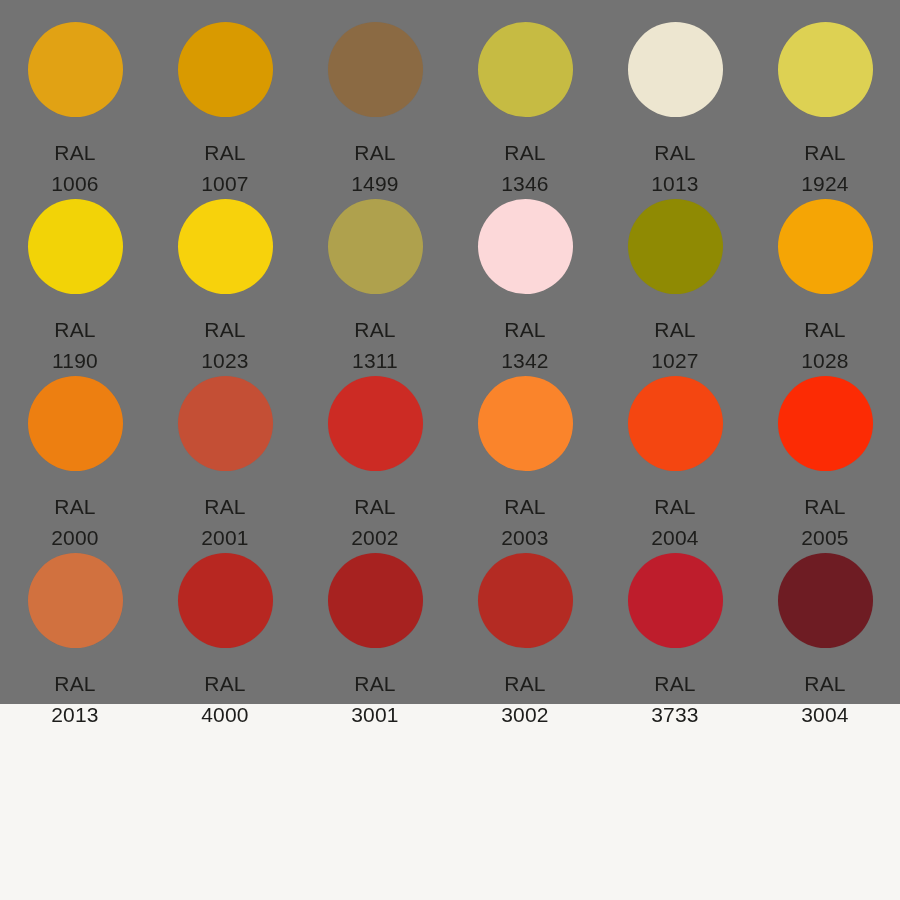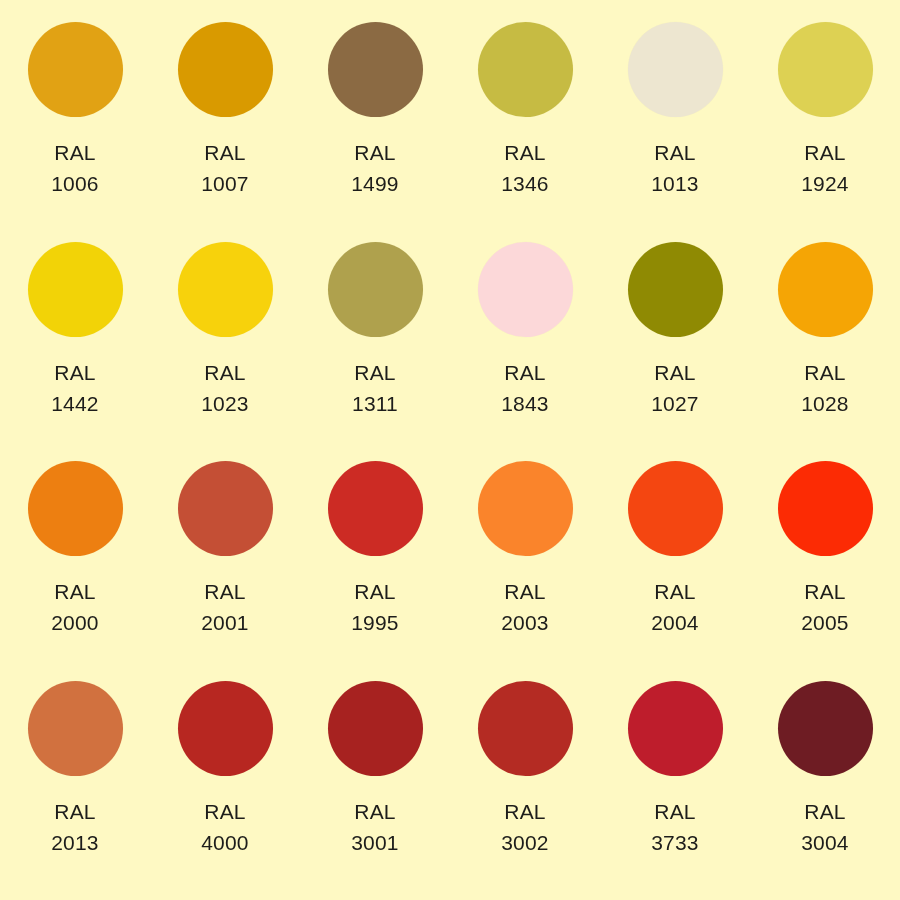--- a/index.html
+++ b/index.html
@@ -9,23 +9,23 @@
   }
   body {
     width: 900px;
     height: 900px;
     background: #f7f6f3;
     font-family: "Liberation Sans", "DejaVu Sans", sans-serif;
     overflow: hidden;
   }
   #chart-sheet {
     width: 900px;
-    height: 900px;
+    height: 704px;
     box-sizing: border-box;
-    background: #fef9c3;
+    background: #737373;
     display: flex;
     flex-direction: column;
     justify-content: flex-start;
     padding-top: 22px;
   }
   .swatch-row {
     display: grid;
     grid-template-columns: repeat(6, 1fr);
     height: 225px;
     align-items: start;
@@ -103,42 +103,42 @@
           <span class="label-prefix">RAL</span>
           <span class="label-code">1924</span>
         </div>
       </div>
     </div>
   <div class="swatch-row">
       <div class="swatch-cell">
         <span class="swatch-disc" style="background: rgb(242, 211, 7);"></span>
         <div class="swatch-label">
           <span class="label-prefix">RAL</span>
-          <span class="label-code">1442</span>
+          <span class="label-code">1190</span>
         </div>
       </div>
       <div class="swatch-cell">
         <span class="swatch-disc" style="background: rgb(247, 210, 12);"></span>
         <div class="swatch-label">
           <span class="label-prefix">RAL</span>
           <span class="label-code">1023</span>
         </div>
       </div>
       <div class="swatch-cell">
         <span class="swatch-disc" style="background: rgb(175, 161, 77);"></span>
         <div class="swatch-label">
           <span class="label-prefix">RAL</span>
           <span class="label-code">1311</span>
         </div>
       </div>
       <div class="swatch-cell">
         <span class="swatch-disc" style="background: rgb(252, 216, 217);"></span>
         <div class="swatch-label">
           <span class="label-prefix">RAL</span>
-          <span class="label-code">1843</span>
+          <span class="label-code">1342</span>
         </div>
       </div>
       <div class="swatch-cell">
         <span class="swatch-disc" style="background: rgb(143, 138, 3);"></span>
         <div class="swatch-label">
           <span class="label-prefix">RAL</span>
           <span class="label-code">1027</span>
         </div>
       </div>
       <div class="swatch-cell">
@@ -161,21 +161,21 @@
         <span class="swatch-disc" style="background: rgb(196, 79, 53);"></span>
         <div class="swatch-label">
           <span class="label-prefix">RAL</span>
           <span class="label-code">2001</span>
         </div>
       </div>
       <div class="swatch-cell">
         <span class="swatch-disc" style="background: rgb(204, 43, 36);"></span>
         <div class="swatch-label">
           <span class="label-prefix">RAL</span>
-          <span class="label-code">1995</span>
+          <span class="label-code">2002</span>
         </div>
       </div>
       <div class="swatch-cell">
         <span class="swatch-disc" style="background: rgb(250, 132, 43);"></span>
         <div class="swatch-label">
           <span class="label-prefix">RAL</span>
           <span class="label-code">2003</span>
         </div>
       </div>
       <div class="swatch-cell">

